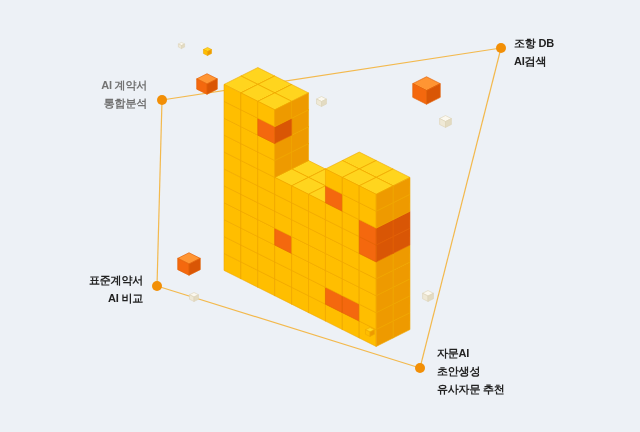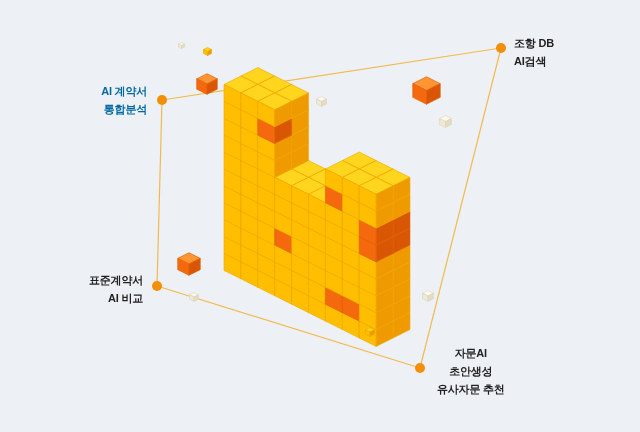--- a/index.html
+++ b/index.html
@@ -568,25 +568,25 @@
     <svg class="layer" width="14" height="14" viewBox="-9 -9 18 18" style="left: 421px; top: 289px;">
       <polygon points="0,-7 7,-3.5 0,0 -7,-3.5" fill="#fbf8ef" stroke="#ddd4b8" stroke-width="0.8" stroke-linejoin="round"></polygon>
       <polygon points="-7,-3.5 0,0 0,7 -7,3.5" fill="#efe9d6" stroke="#ddd4b8" stroke-width="0.8" stroke-linejoin="round"></polygon>
       <polygon points="7,-3.5 7,3.5 0,7 0,0" fill="#e3dbc2" stroke="#ddd4b8" stroke-width="0.8" stroke-linejoin="round"></polygon>
     </svg>
     <svg class="layer" width="12" height="12" viewBox="-8 -8 16 16" style="left: 364px; top: 326px;">
       <polygon points="0,-6 6,-3 0,0 -6,-3" fill="#ffd51e" stroke="#f0a800" stroke-width="0.8" stroke-linejoin="round"></polygon>
       <polygon points="-6,-3 0,0 0,6 -6,3" fill="#ffbe00" stroke="#f0a800" stroke-width="0.8" stroke-linejoin="round"></polygon>
       <polygon points="6,-3 6,3 0,6 0,0" fill="#ee9a00" stroke="#f0a800" stroke-width="0.8" stroke-linejoin="round"></polygon>
     </svg>
-    <div class="node-label align-right" style="right: 493px; top: 82px; color: #0369a1;">AI 계약서
+    <div class="node-label align-right" style="right: 493px; top: 76px; color: #737373;">AI 계약서
 통합분석</div>
 
   <div class="node-label" style="left: 514px; top: 34px; color: rgb(34, 34, 34);">조항 DB
 AI검색</div>
 
   <div class="node-label align-right" style="right: 497px; top: 271px; color: rgb(34, 34, 34);">표준계약서
 AI 비교</div>
 
-  <div class="node-label" style="left: 437px; top: 344px; color: rgb(34, 34, 34); text-align: center;">자문AI
+  <div class="node-label" style="left: 437px; top: 344px; color: rgb(34, 34, 34);">자문AI
 초안생성
 유사자문 추천</div>
 </div>
 
 </body></html>

